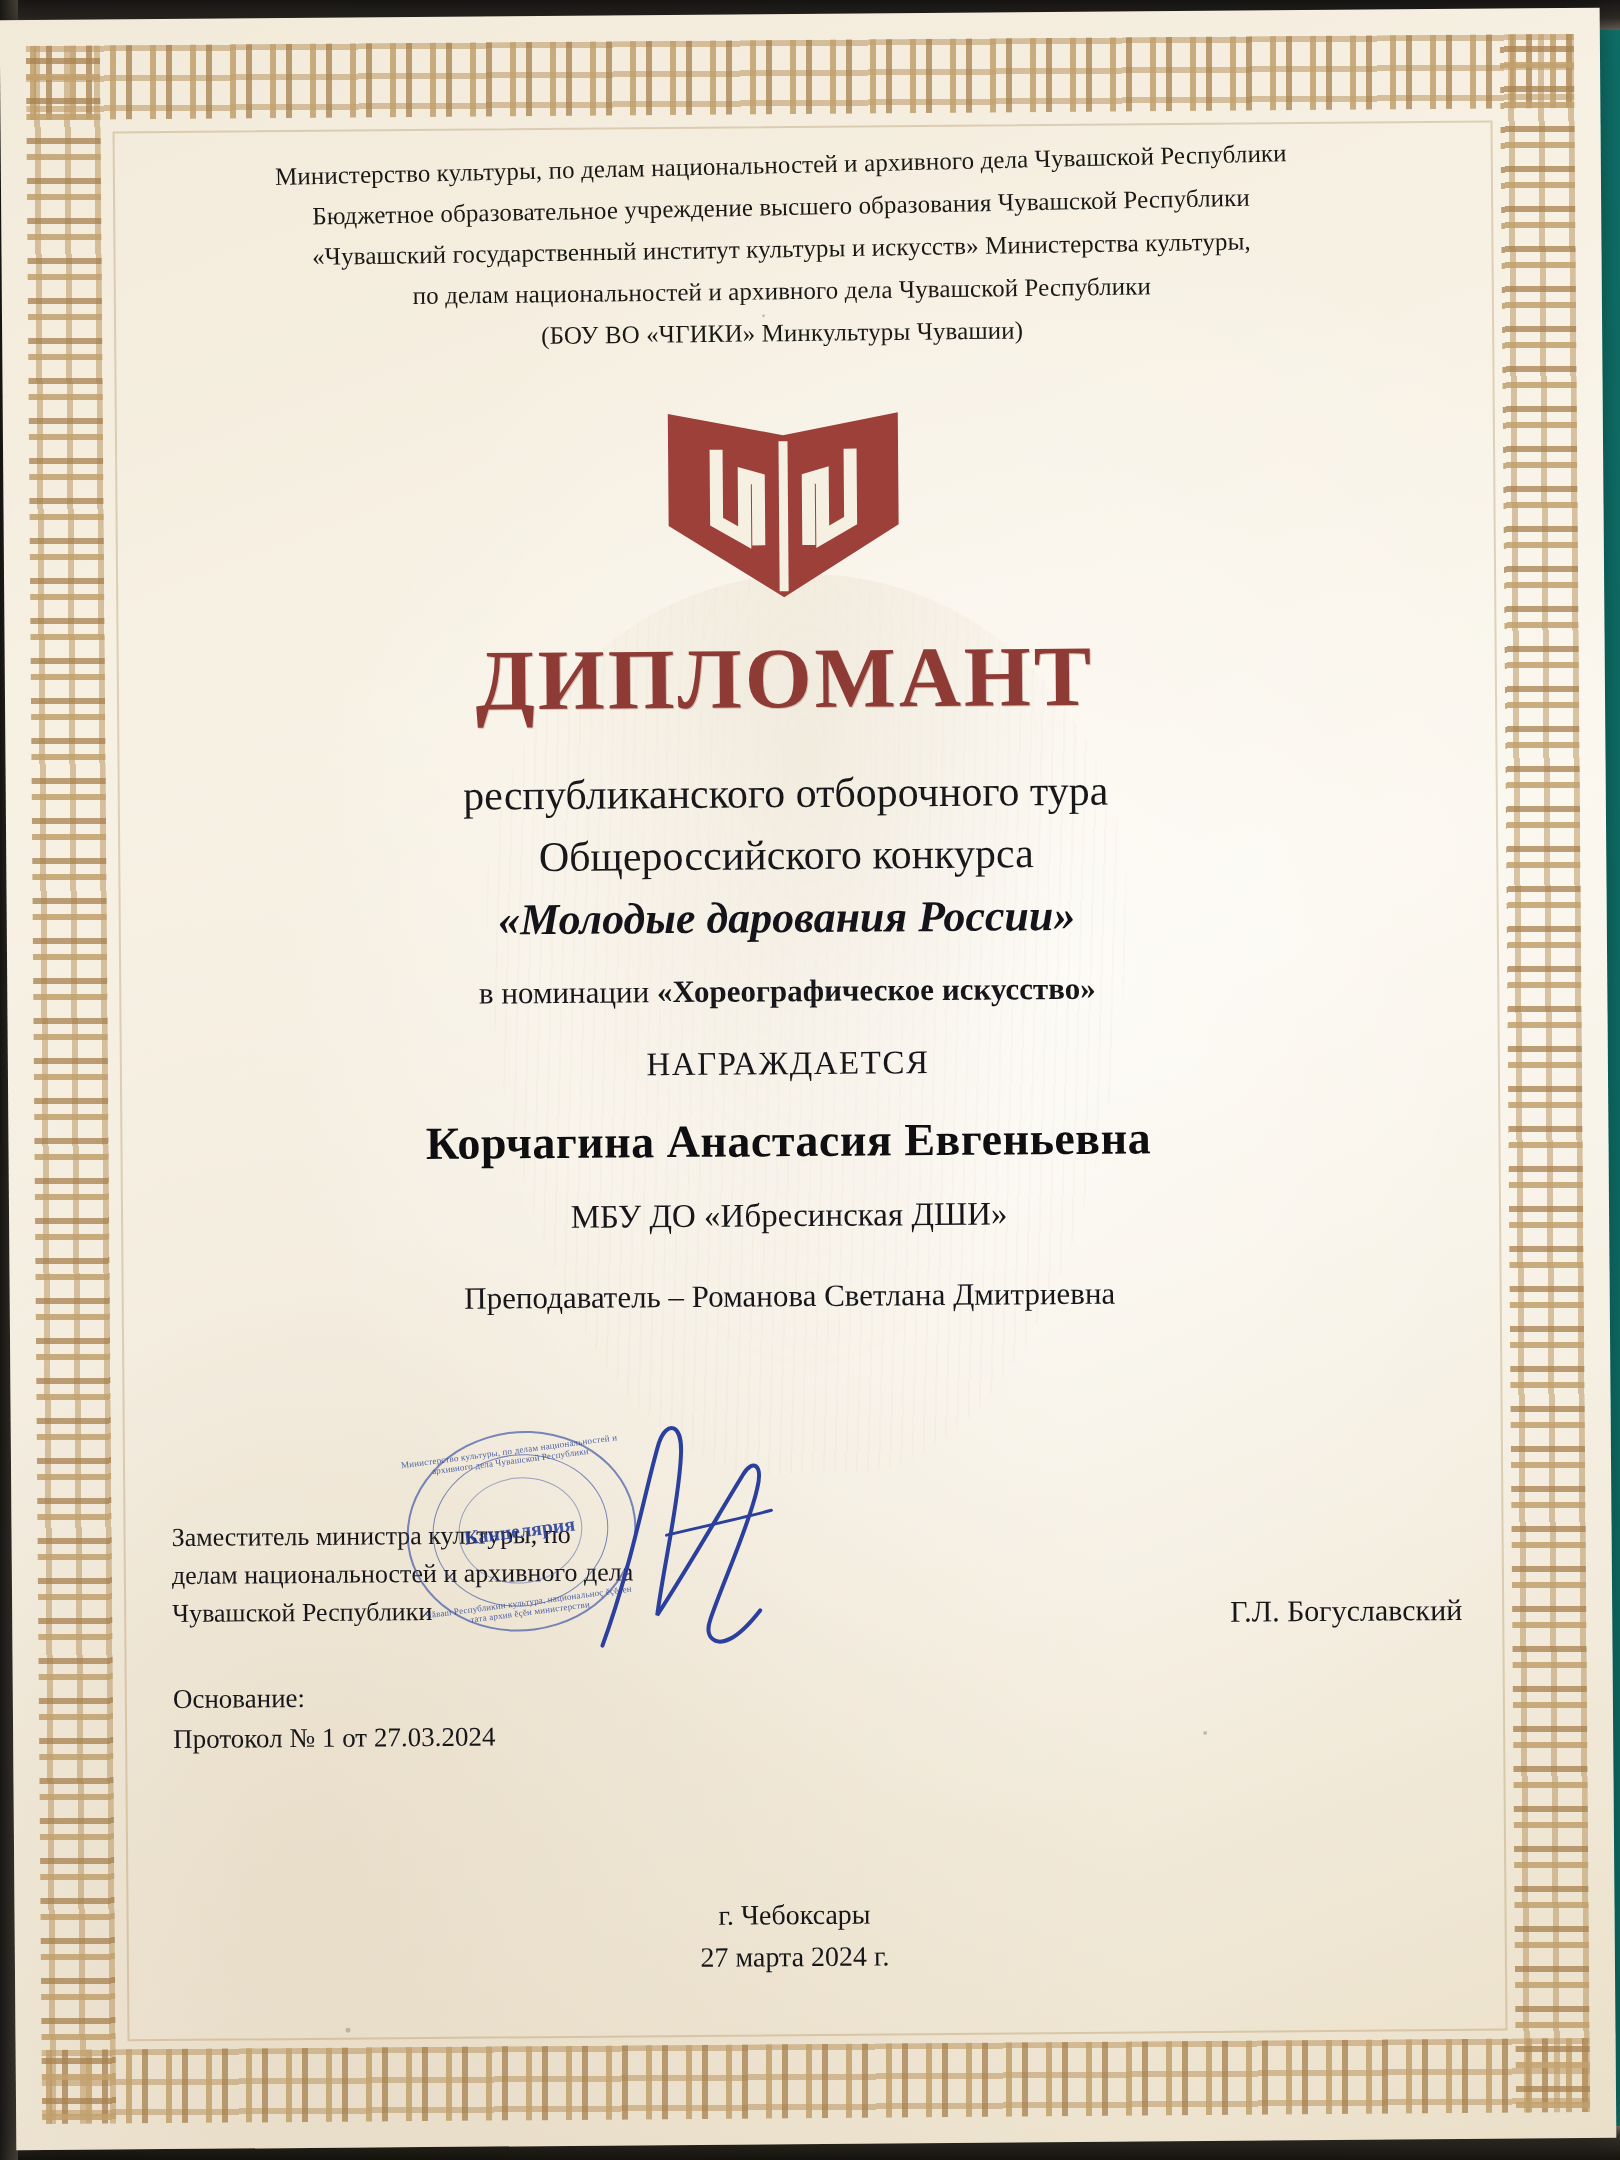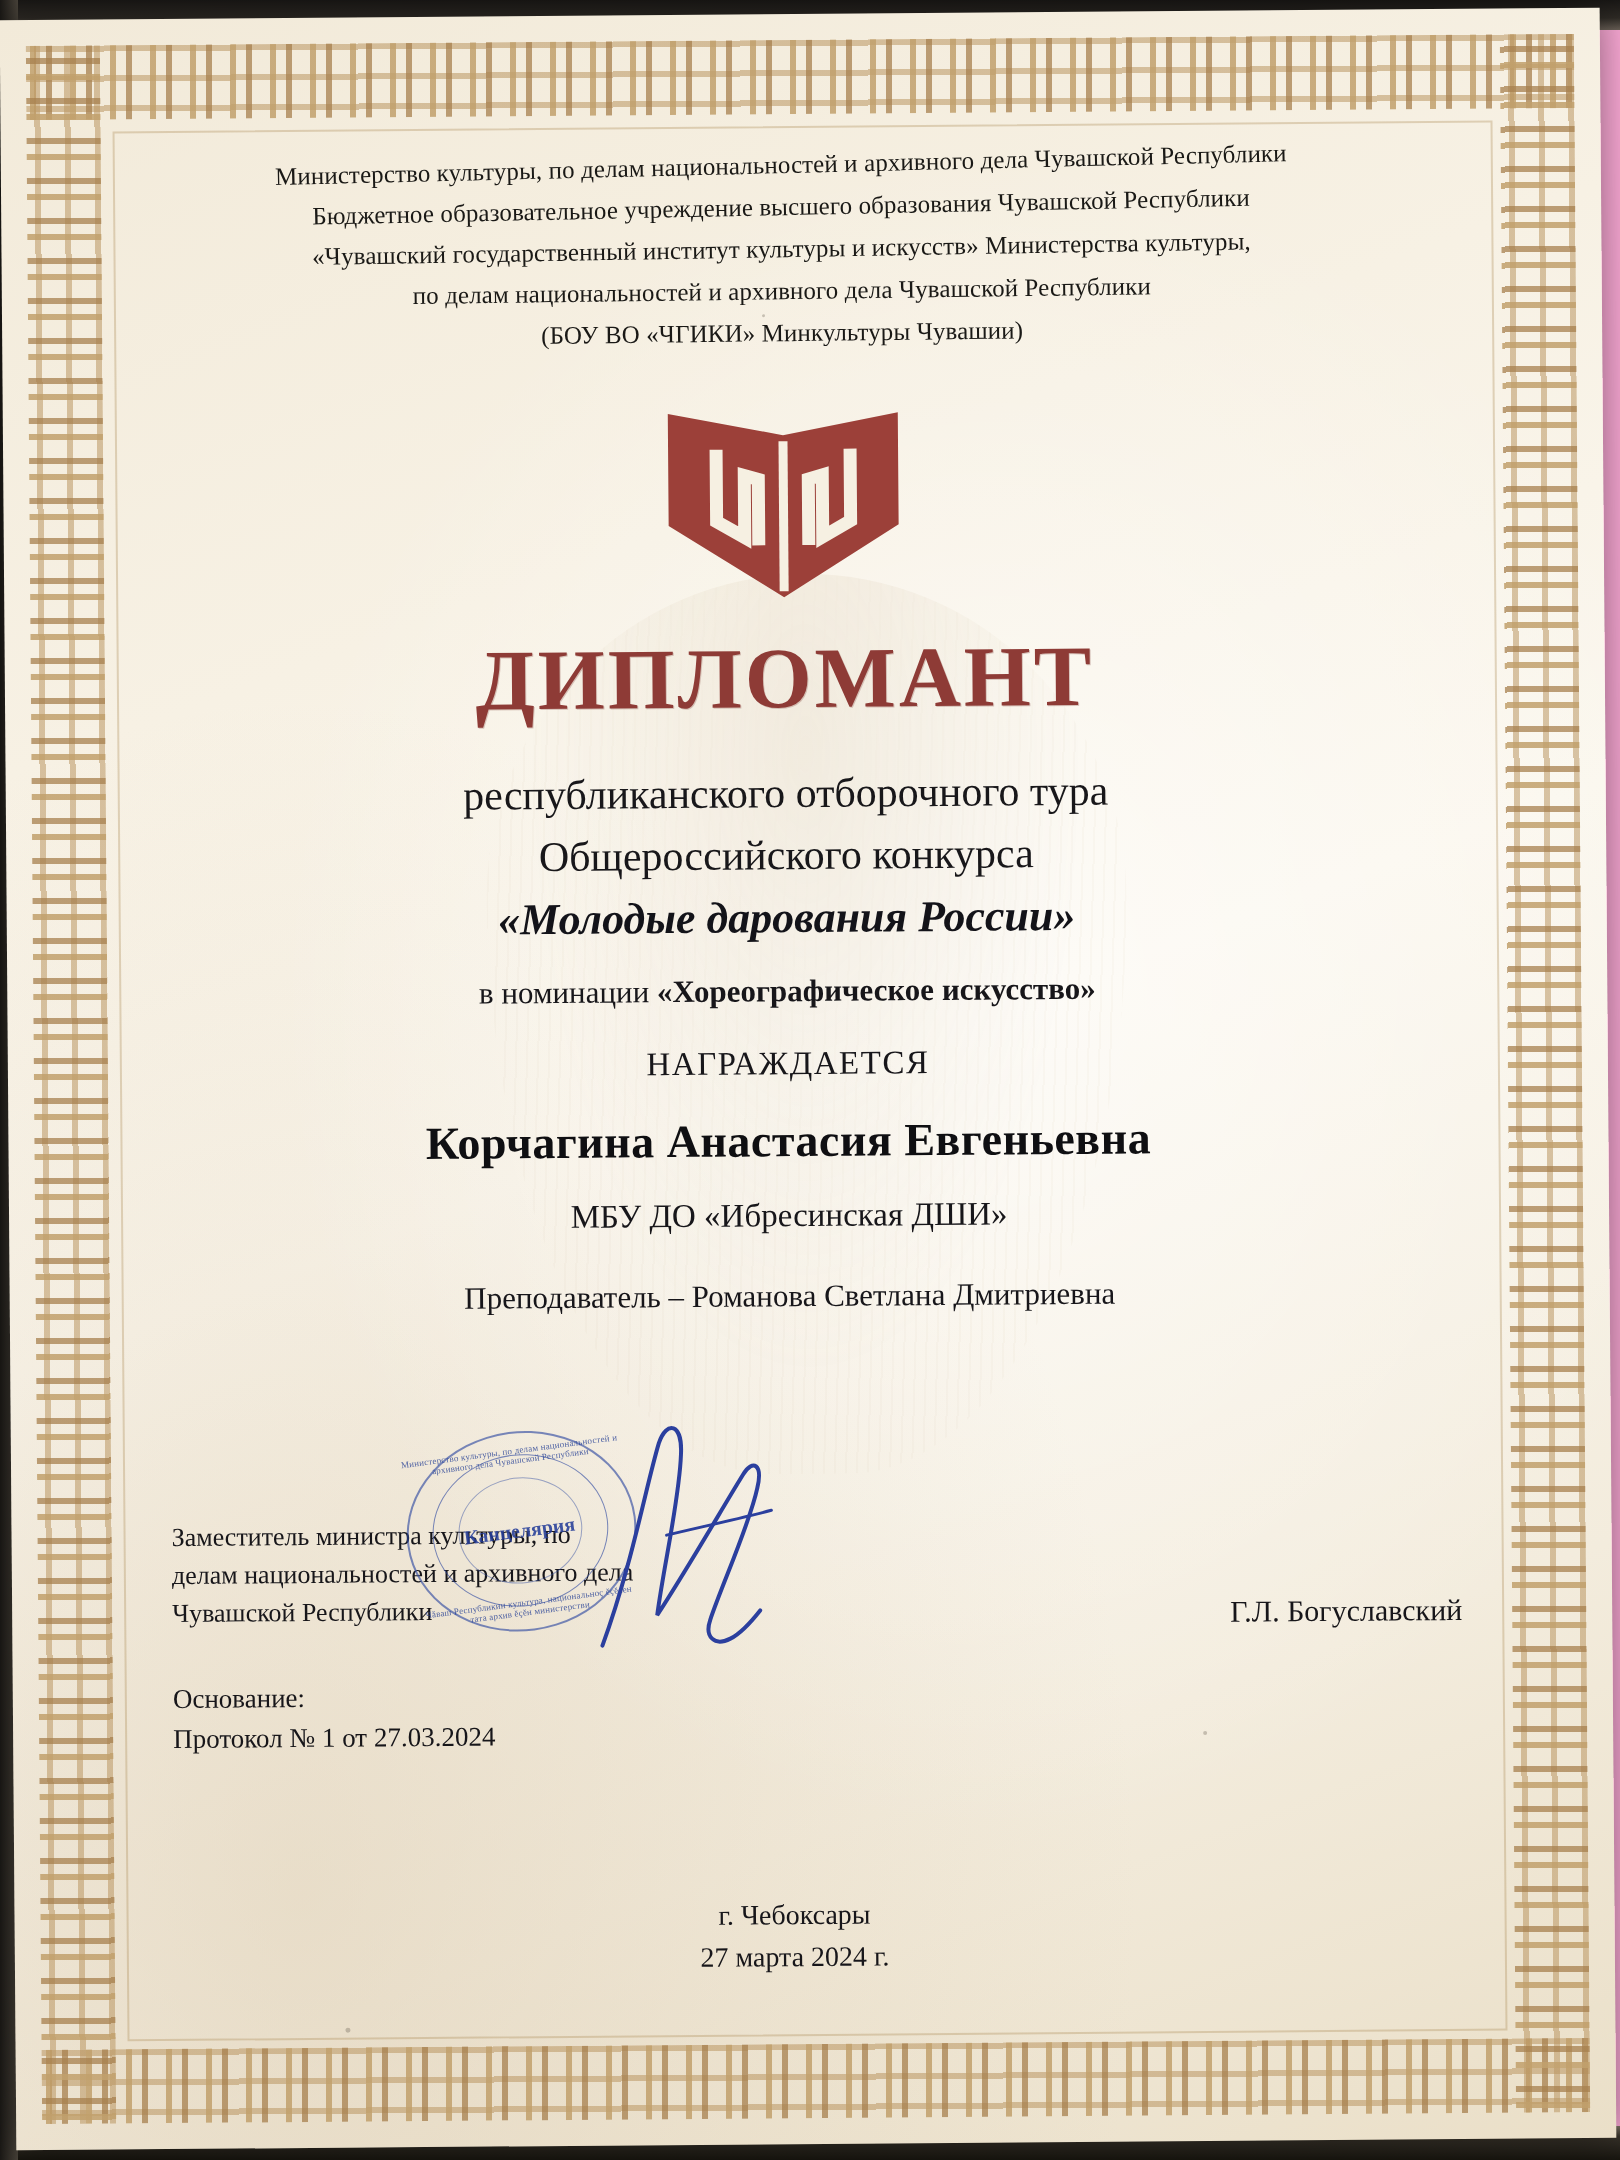--- a/index.html
+++ b/index.html
@@ -12,21 +12,21 @@
     height: 2160px;
     overflow: hidden;
     font-family: "Liberation Serif", serif;
   }
 
   
   .photo {
     position: relative;
     width: 1620px;
     height: 2160px;
-    background: #f9a8d4;
+    background: #0f766e;
     overflow: hidden;
   }
   .dark-edge-top {
     position: absolute;
     left: 0; top: 0; width: 1620px; height: 30px;
     background: linear-gradient(180deg, #191715 0%, #2f2b26 60%, #6b6158 100%);
   }
   .dark-edge-bottom {
     position: absolute;
     left: 0; bottom: 0; width: 1620px; height: 34px;

